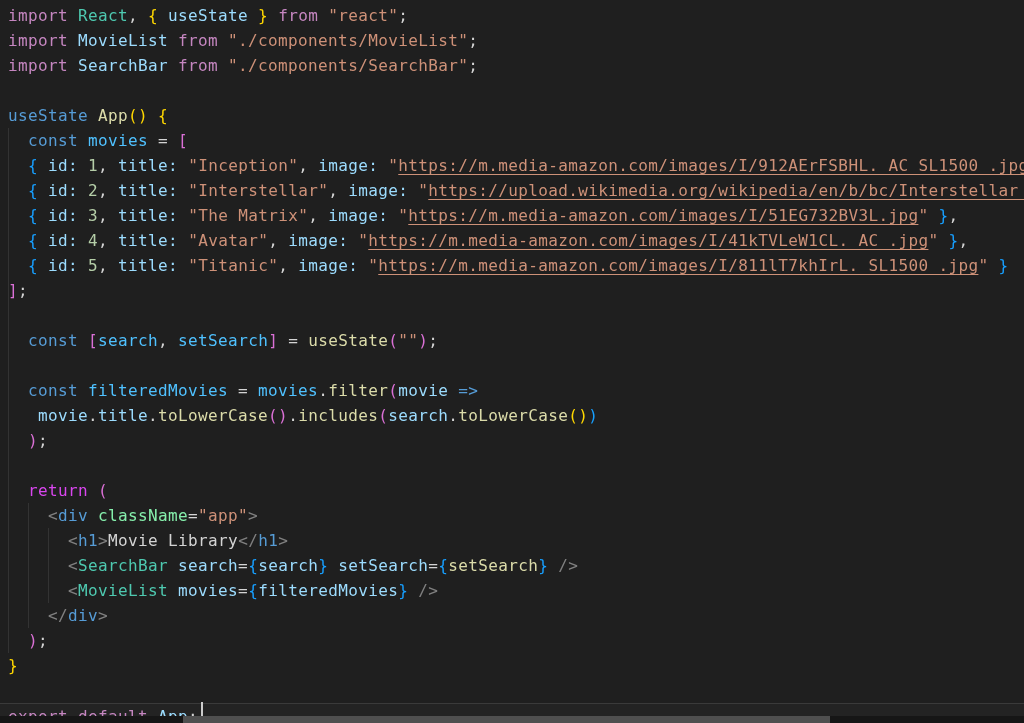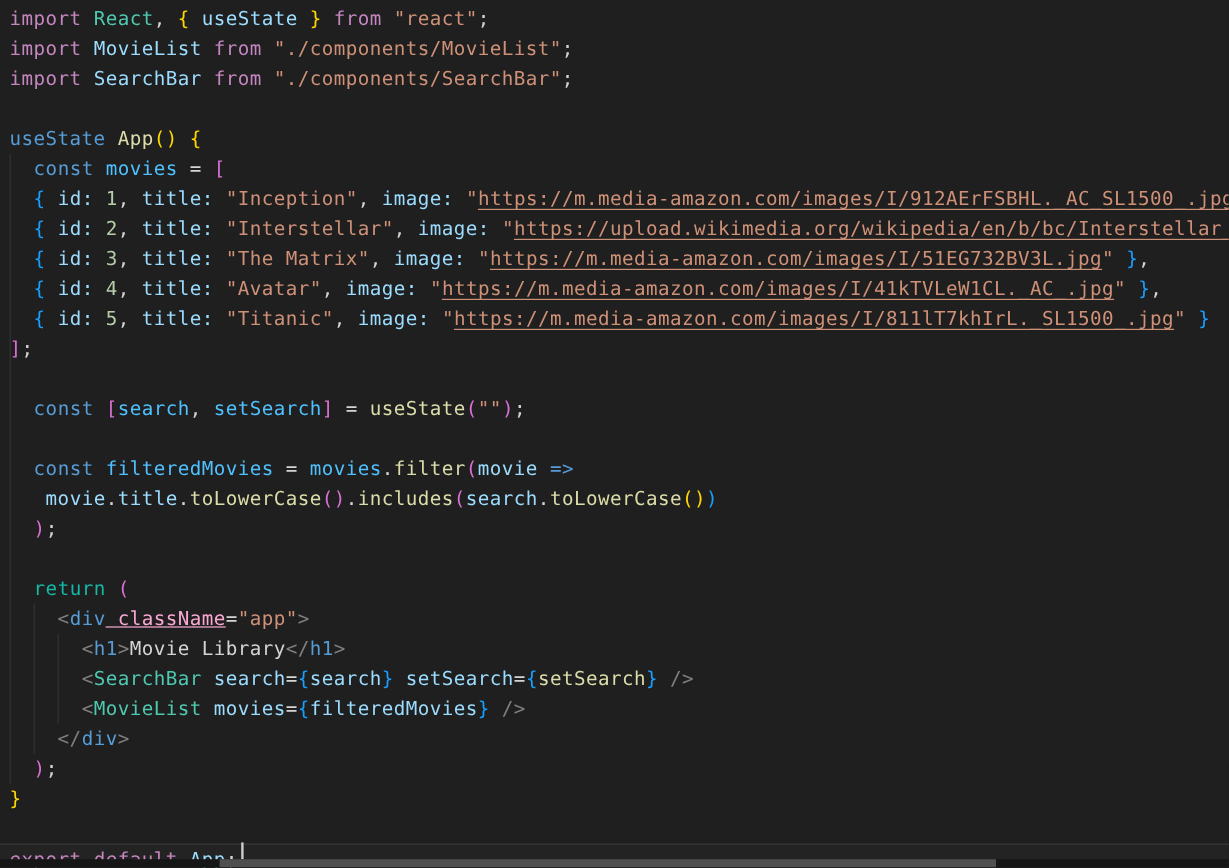--- a/index.html
+++ b/index.html
@@ -36,22 +36,22 @@
       <div class="line"><span style="color: rgb(212, 212, 212);">  </span><span style="color: rgb(23, 159, 255);">{</span><span style="color: rgb(156, 220, 254);"> id:</span><span style="color: rgb(212, 212, 212);"> </span><span style="color: rgb(181, 206, 168);">4</span><span style="color: rgb(212, 212, 212);">, </span><span style="color: rgb(156, 220, 254);">title:</span><span style="color: rgb(212, 212, 212);"> </span><span style="color: rgb(206, 145, 120);">"Avatar"</span><span style="color: rgb(212, 212, 212);">, </span><span style="color: rgb(156, 220, 254);">image:</span><span style="color: rgb(212, 212, 212);"> </span><span style="color: rgb(206, 145, 120);">"</span><span class="tok-u" style="color: rgb(206, 145, 120);">https://m.media-amazon.com/images/I/41kTVLeW1CL._AC_.jpg</span><span style="color: rgb(206, 145, 120);">" </span><span style="color: rgb(23, 159, 255);">}</span><span style="color: rgb(212, 212, 212);">,</span></div>
       <div class="line"><span style="color: rgb(212, 212, 212);">  </span><span style="color: rgb(23, 159, 255);">{</span><span style="color: rgb(156, 220, 254);"> id:</span><span style="color: rgb(212, 212, 212);"> </span><span style="color: rgb(181, 206, 168);">5</span><span style="color: rgb(212, 212, 212);">, </span><span style="color: rgb(156, 220, 254);">title:</span><span style="color: rgb(212, 212, 212);"> </span><span style="color: rgb(206, 145, 120);">"Titanic"</span><span style="color: rgb(212, 212, 212);">, </span><span style="color: rgb(156, 220, 254);">image:</span><span style="color: rgb(212, 212, 212);"> </span><span style="color: rgb(206, 145, 120);">"</span><span class="tok-u" style="color: rgb(206, 145, 120);">https://m.media-amazon.com/images/I/811lT7khIrL._SL1500_.jpg</span><span style="color: rgb(206, 145, 120);">" </span><span style="color: rgb(23, 159, 255);">}</span></div>
       <div class="line"><span style="color: rgb(218, 112, 214);">]</span><span style="color: rgb(212, 212, 212);">;</span></div>
       <div class="line"></div>
       <div class="line"><span style="color: rgb(212, 212, 212);">  </span><span style="color: rgb(86, 156, 214);">const</span><span style="color: rgb(212, 212, 212);"> </span><span style="color: rgb(218, 112, 214);">[</span><span style="color: rgb(79, 193, 255);">search</span><span style="color: rgb(212, 212, 212);">, </span><span style="color: rgb(79, 193, 255);">setSearch</span><span style="color: rgb(218, 112, 214);">]</span><span style="color: rgb(212, 212, 212);"> = </span><span style="color: rgb(220, 220, 170);">useState</span><span style="color: rgb(218, 112, 214);">(</span><span style="color: rgb(206, 145, 120);">""</span><span style="color: rgb(218, 112, 214);">)</span><span style="color: rgb(212, 212, 212);">;</span></div>
       <div class="line"></div>
       <div class="line"><span style="color: rgb(212, 212, 212);">  </span><span style="color: rgb(86, 156, 214);">const</span><span style="color: rgb(212, 212, 212);"> </span><span style="color: rgb(79, 193, 255);">filteredMovies</span><span style="color: rgb(212, 212, 212);"> = </span><span style="color: rgb(79, 193, 255);">movies</span><span style="color: rgb(212, 212, 212);">.</span><span style="color: rgb(220, 220, 170);">filter</span><span style="color: rgb(218, 112, 214);">(</span><span style="color: rgb(156, 220, 254);">movie</span><span style="color: rgb(212, 212, 212);"> </span><span style="color: rgb(86, 156, 214);">=&gt;</span></div>
       <div class="line"><span style="color: rgb(212, 212, 212);">   </span><span style="color: rgb(156, 220, 254);">movie</span><span style="color: rgb(212, 212, 212);">.</span><span style="color: rgb(156, 220, 254);">title</span><span style="color: rgb(212, 212, 212);">.</span><span style="color: rgb(220, 220, 170);">toLowerCase</span><span style="color: rgb(218, 112, 214);">()</span><span style="color: rgb(212, 212, 212);">.</span><span style="color: rgb(220, 220, 170);">includes</span><span style="color: rgb(218, 112, 214);">(</span><span style="color: rgb(156, 220, 254);">search</span><span style="color: rgb(212, 212, 212);">.</span><span style="color: rgb(220, 220, 170);">toLowerCase</span><span style="color: rgb(255, 215, 0);">()</span><span style="color: rgb(23, 159, 255);">)</span></div>
       <div class="line"><span style="color: rgb(212, 212, 212);">  </span><span style="color: rgb(218, 112, 214);">)</span><span style="color: rgb(212, 212, 212);">;</span></div>
       <div class="line"></div>
-      <div class="line"><span style="color: rgb(212, 212, 212);">  </span><span style="color: #14b8a6;">return</span><span style="color: rgb(212, 212, 212);"> </span><span style="color: rgb(218, 112, 214);">(</span></div>
-      <div class="line"><span style="color: rgb(212, 212, 212);">    </span><span style="color: rgb(128, 128, 128);">&lt;</span><span style="color: rgb(86, 156, 214);">div</span><span style="color: #f9a8d4; text-decoration: underline;"> className</span><span style="color: rgb(212, 212, 212);">=</span><span style="color: rgb(206, 145, 120);">"app"</span><span style="color: rgb(128, 128, 128);">&gt;</span></div>
+      <div class="line"><span style="color: rgb(212, 212, 212);">  </span><span style="color: #d946ef;">return</span><span style="color: rgb(212, 212, 212);"> </span><span style="color: rgb(218, 112, 214);">(</span></div>
+      <div class="line"><span style="color: rgb(212, 212, 212);">    </span><span style="color: rgb(128, 128, 128);">&lt;</span><span style="color: rgb(86, 156, 214);">div</span><span style="color: #86efac;"> className</span><span style="color: rgb(212, 212, 212);">=</span><span style="color: rgb(206, 145, 120);">"app"</span><span style="color: rgb(128, 128, 128);">&gt;</span></div>
       <div class="line"><span style="color: rgb(212, 212, 212);">      </span><span style="color: rgb(128, 128, 128);">&lt;</span><span style="color: rgb(86, 156, 214);">h1</span><span style="color: rgb(128, 128, 128);">&gt;</span><span style="color: rgb(212, 212, 212);">Movie Library</span><span style="color: rgb(128, 128, 128);">&lt;/</span><span style="color: rgb(86, 156, 214);">h1</span><span style="color: rgb(128, 128, 128);">&gt;</span></div>
       <div class="line"><span style="color: rgb(212, 212, 212);">      </span><span style="color: rgb(128, 128, 128);">&lt;</span><span style="color: rgb(78, 201, 176);">SearchBar</span><span style="color: rgb(156, 220, 254);"> search</span><span style="color: rgb(212, 212, 212);">=</span><span style="color: rgb(23, 159, 255);">{</span><span style="color: rgb(156, 220, 254);">search</span><span style="color: rgb(23, 159, 255);">}</span><span style="color: rgb(156, 220, 254);"> setSearch</span><span style="color: rgb(212, 212, 212);">=</span><span style="color: rgb(23, 159, 255);">{</span><span style="color: rgb(220, 220, 170);">setSearch</span><span style="color: rgb(23, 159, 255);">}</span><span style="color: rgb(212, 212, 212);"> </span><span style="color: rgb(128, 128, 128);">/&gt;</span></div>
       <div class="line"><span style="color: rgb(212, 212, 212);">      </span><span style="color: rgb(128, 128, 128);">&lt;</span><span style="color: rgb(78, 201, 176);">MovieList</span><span style="color: rgb(156, 220, 254);"> movies</span><span style="color: rgb(212, 212, 212);">=</span><span style="color: rgb(23, 159, 255);">{</span><span style="color: rgb(156, 220, 254);">filteredMovies</span><span style="color: rgb(23, 159, 255);">}</span><span style="color: rgb(212, 212, 212);"> </span><span style="color: rgb(128, 128, 128);">/&gt;</span></div>
       <div class="line"><span style="color: rgb(212, 212, 212);">    </span><span style="color: rgb(128, 128, 128);">&lt;/</span><span style="color: rgb(86, 156, 214);">div</span><span style="color: rgb(128, 128, 128);">&gt;</span></div>
       <div class="line"><span style="color: rgb(212, 212, 212);">  </span><span style="color: rgb(218, 112, 214);">)</span><span style="color: rgb(212, 212, 212);">;</span></div>
       <div class="line"><span style="color: rgb(255, 215, 0);">}</span></div>
       <div class="line"></div>
       <div class="line current"><span style="color: rgb(197, 134, 192);">export</span><span style="color: rgb(212, 212, 212);"> </span><span style="color: rgb(197, 134, 192);">default</span><span style="color: rgb(212, 212, 212);"> </span><span style="color: rgb(156, 220, 254);">App</span><span style="color: rgb(212, 212, 212);">;</span></div>
     </div>
 

